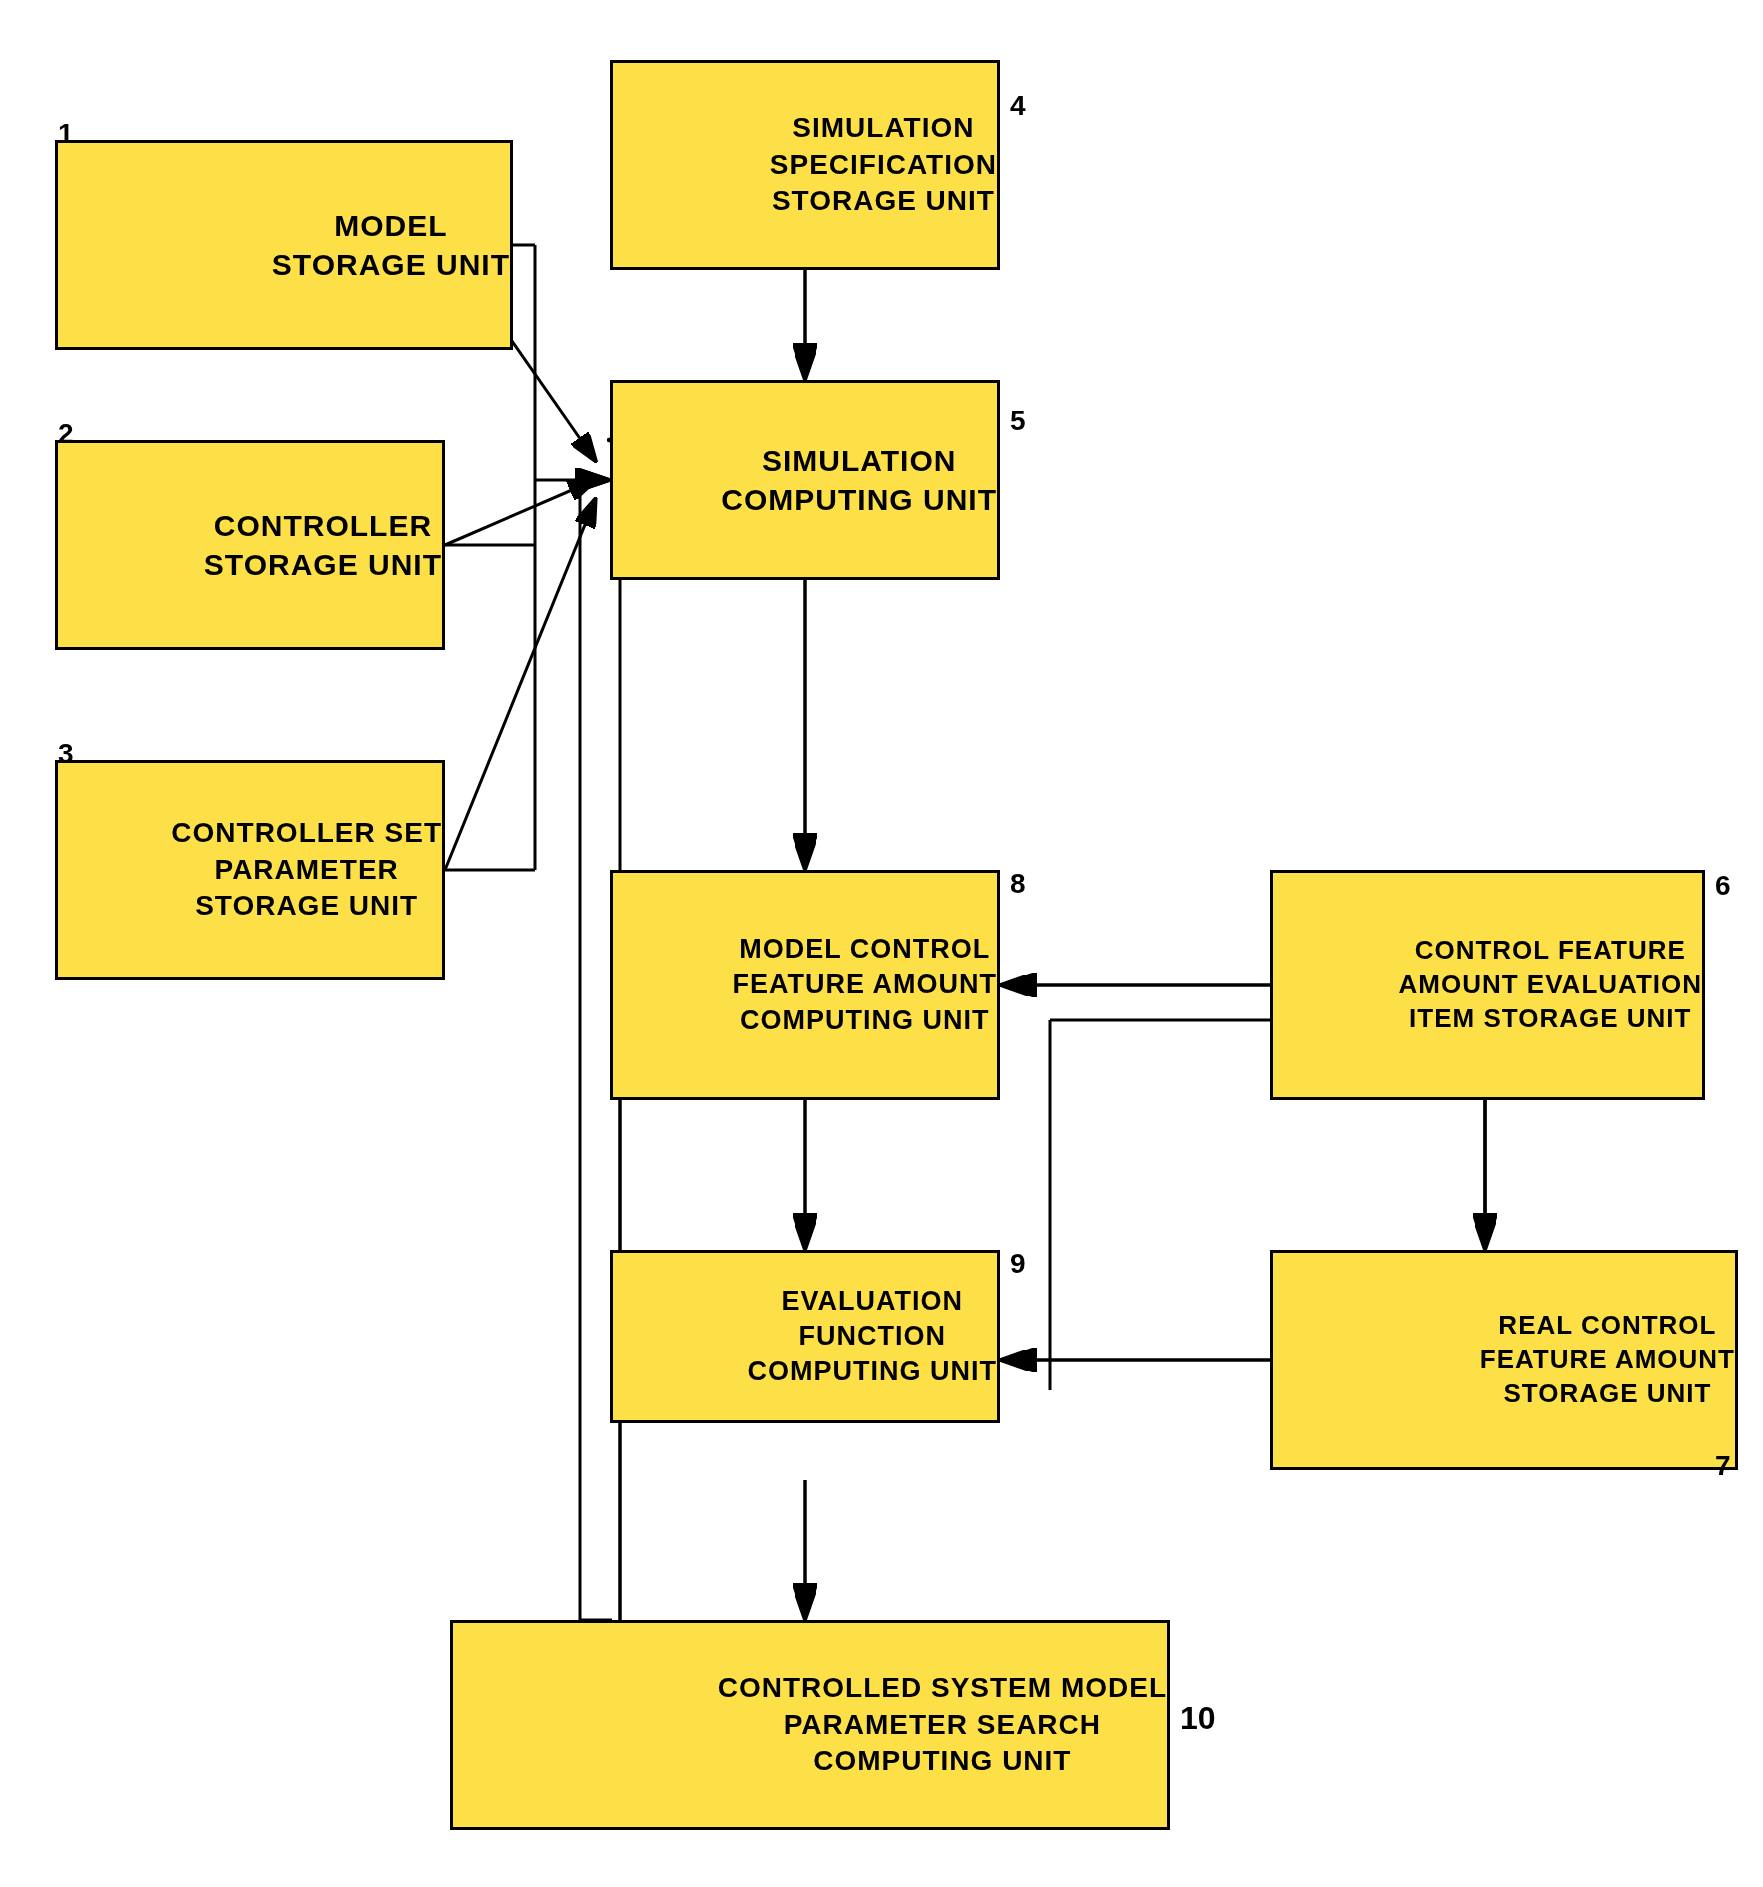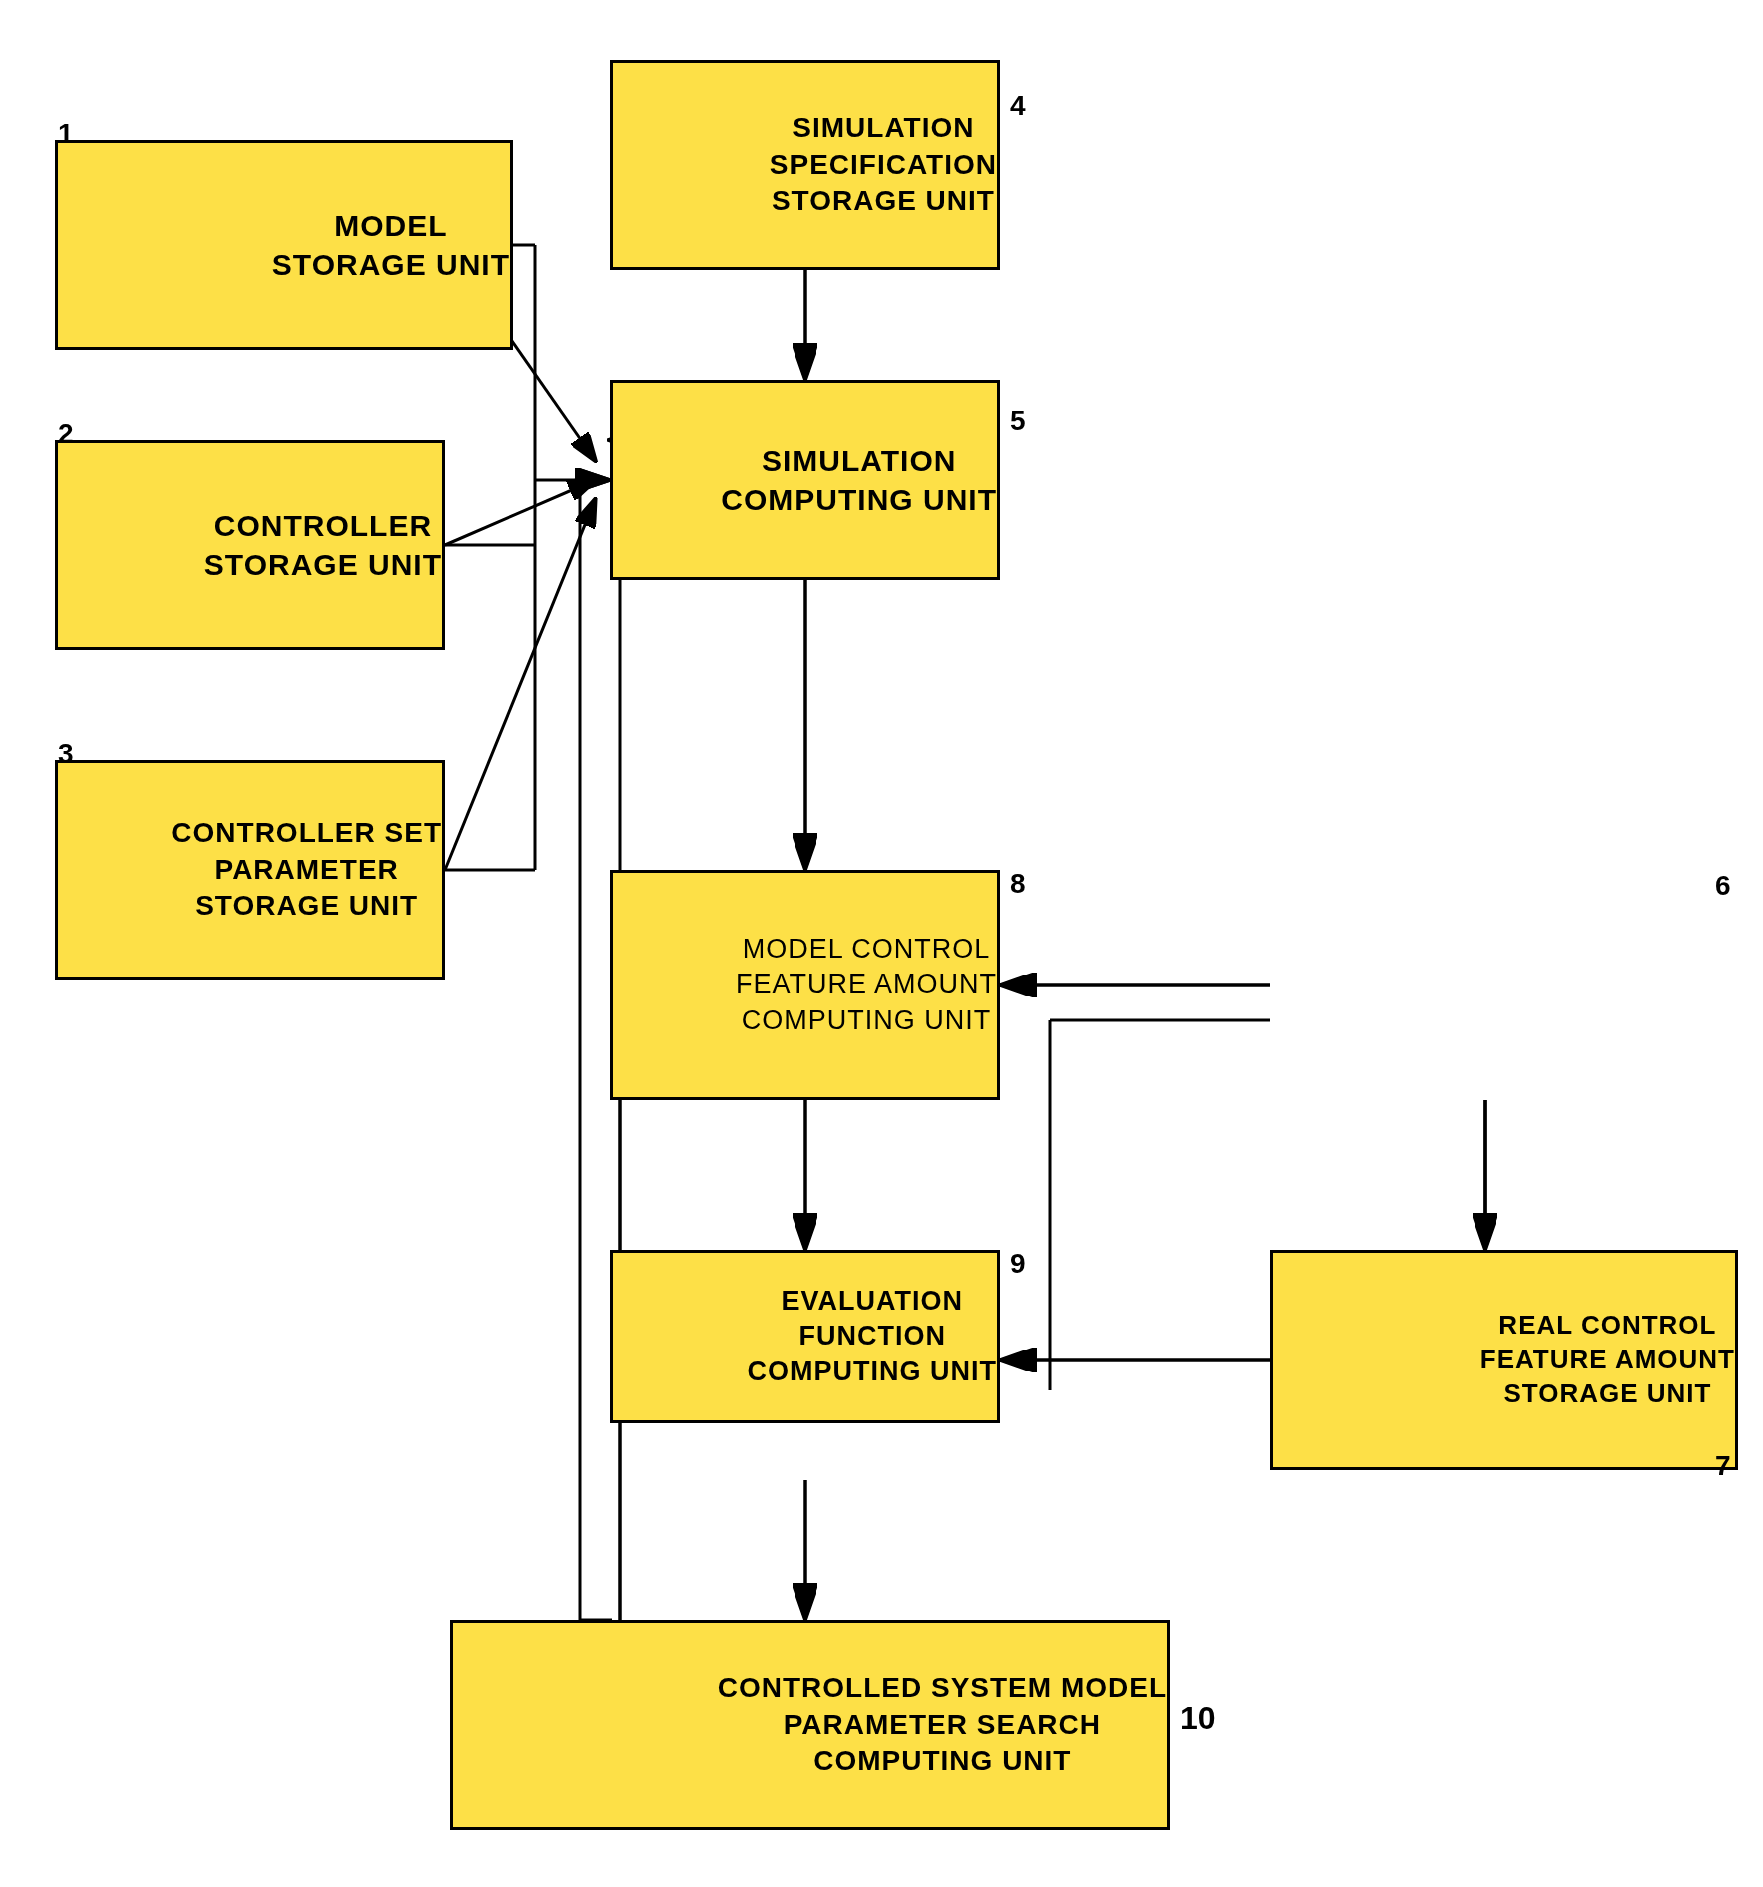--- a/index.html
+++ b/index.html
@@ -158,31 +158,36 @@
 STORAGE UNIT</span>
   </div>
   <div class="label" style="left:1010px; top:90px; font-size:28px;">4</div>
 
   <div class="box" style="left:610px; top:380px; width:390px; height:200px;">
     <span style="white-space:pre-line; font-size:30px; font-weight:bold; letter-spacing:1px;">SIMULATION
 COMPUTING UNIT</span>
   </div>
   <div class="label" style="left:1010px; top:405px; font-size:28px;">5</div>
 
+  <div class="box" style="left:1270px; top:870px; width:435px; height:230px;">
+    <span style="white-space:pre-line; font-size:26px; font-weight:bold; letter-spacing:1px;">CONTROL FEATURE
+AMOUNT EVALUATION
+ITEM STORAGE UNIT</span>
+  </div>
   <div class="label" style="left:1715px; top:870px; font-size:28px;">6</div>
 
   <div class="box" style="left:1270px; top:1250px; width:468px; height:220px;">
     <span style="white-space:pre-line; font-size:26px; font-weight:bold; letter-spacing:1px;">REAL CONTROL
 FEATURE AMOUNT
 STORAGE UNIT</span>
   </div>
   <div class="label" style="left:1715px; top:1450px; font-size:28px;">7</div>
 
   <div class="box" style="left:610px; top:870px; width:390px; height:230px;">
-    <span style="white-space:pre-line; font-size:27px; font-weight:normal; letter-spacing:1px;">MODEL CONTROL
+    <span style="white-space:pre-line; font-size:27px; font-weight:bold; letter-spacing:1px;">MODEL CONTROL
 FEATURE AMOUNT
 COMPUTING UNIT</span>
   </div>
   <div class="label" style="left:1010px; top:868px; font-size:28px;">8</div>
 
   <div class="box" style="left:610px; top:1250px; width:390px; height:173px;">
     <span style="white-space:pre-line; font-size:27px; font-weight:bold; letter-spacing:1px;">EVALUATION
 FUNCTION
 COMPUTING UNIT</span>
   </div>

